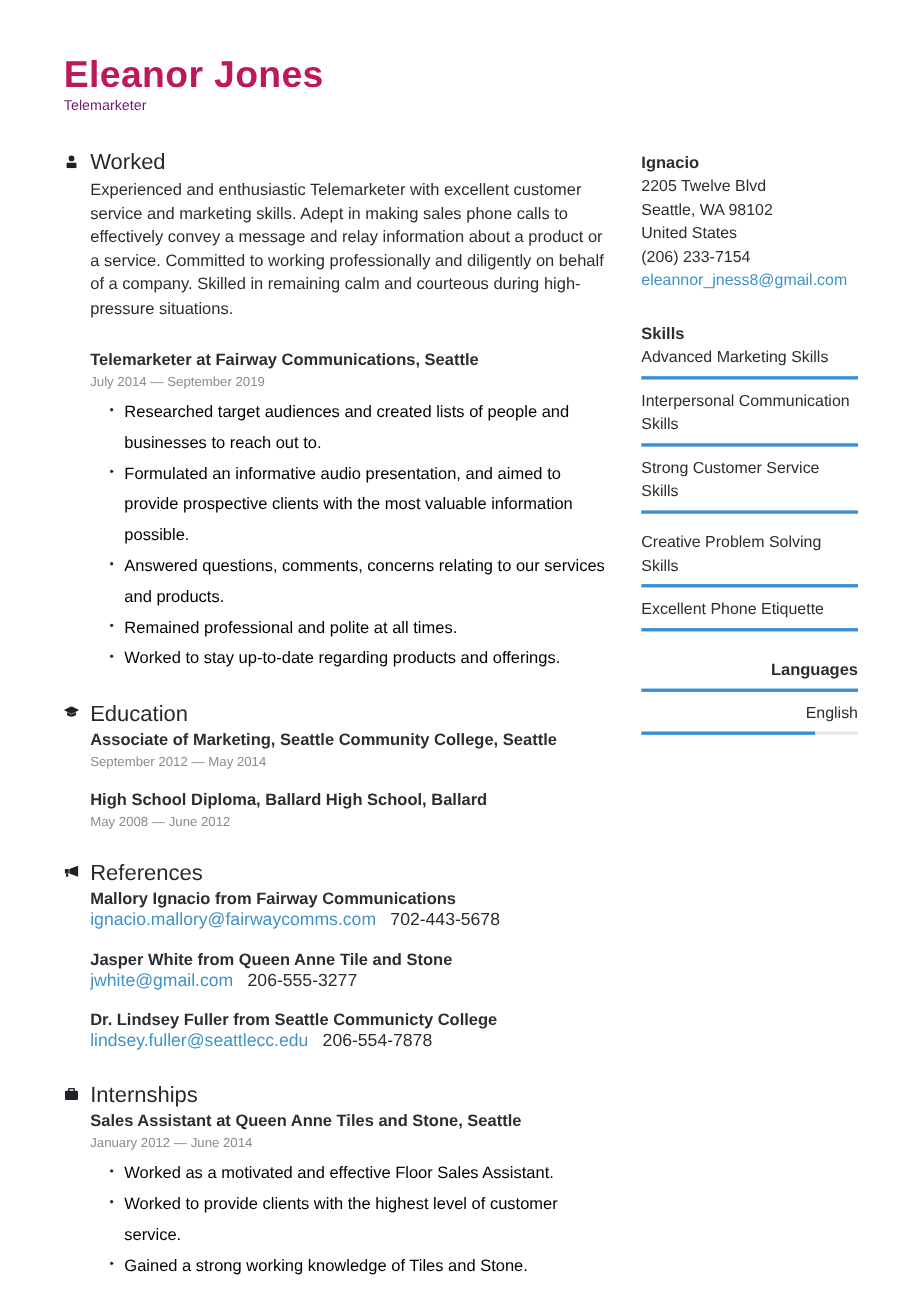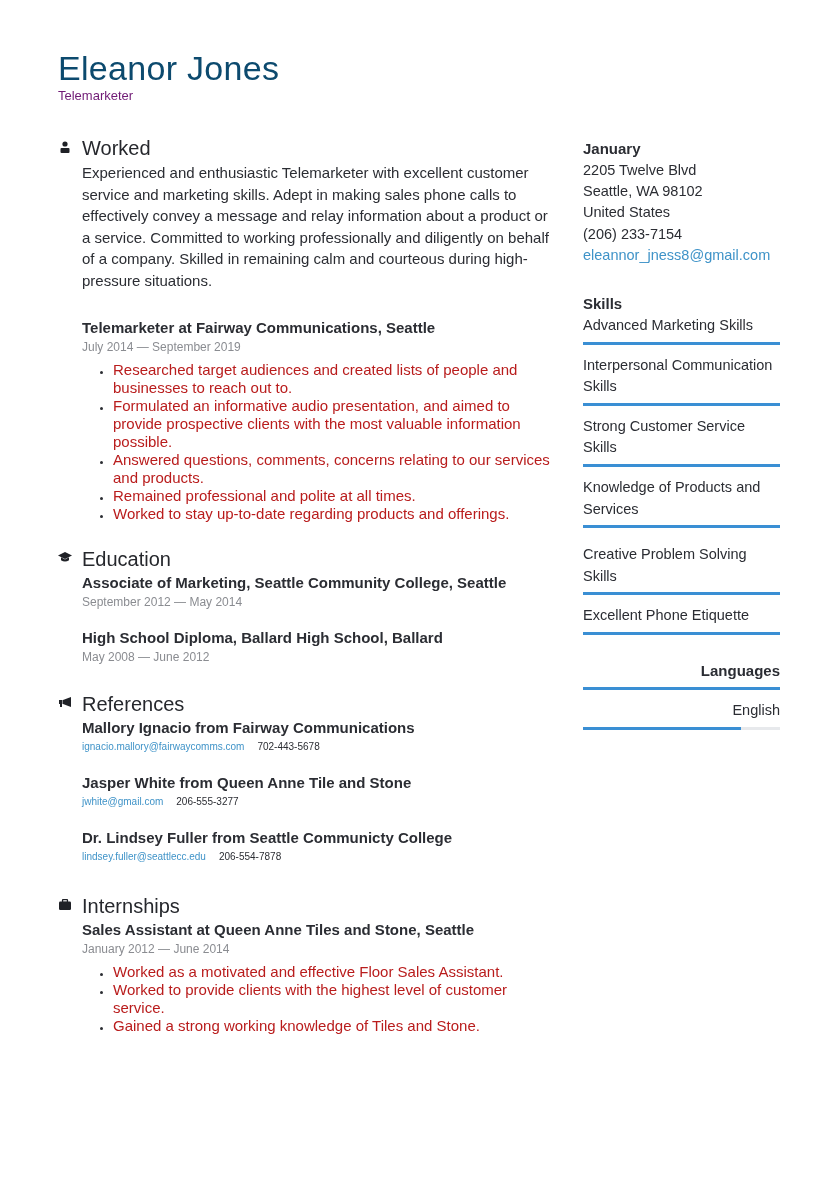--- a/index.html
+++ b/index.html
@@ -7,45 +7,45 @@
     body {
       font-family: "Liberation Sans", "DejaVu Sans", sans-serif;
       color: #2b2d33;
       position: relative;
       overflow: hidden;
     }
     .page { position: absolute; left: 0; top: 0; width: 840px; height: 1187px; }
 
     
     .header { position: absolute; left: 58px; top: 48px; }
-    .name { font-size: 34px; font-weight: normal; color: #0c4a6e; letter-spacing: 0.3px; line-height: 40px; }
+    .name { font-size: 34px; font-weight: bold; color: #be185d; letter-spacing: 0.3px; line-height: 40px; }
     .job-title { font-size: 13px; color: #701a75; margin-top: 0px; line-height: 16px; }
 
     
     .main { position: absolute; left: 58px; top: 134px; width: 500px; }
     .section { position: relative; padding-left: 24px; }
     .section-head { position: relative; height: 28px; }
     .section-icon {
       position: absolute; left: -24px; top: 6px; width: 14px; height: 14px;
       display: flex; align-items: center; justify-content: center;
     }
     .section-title { font-size: 20px; color: #26282d; line-height: 28px; }
     .para { font-size: 15px; line-height: 21.6px; color: #2b2d33; }
     .entry-title { font-size: 15px; font-weight: bold; color: #2b2d33; line-height: 20px; }
     .entry-date { font-size: 12px; color: #8a8c91; line-height: 18px; }
     ul.bullets { list-style: none; margin-top: 5px; padding-left: 14px; }
     ul.bullets li {
       position: relative; padding-left: 17px;
-      font-size: 15px; line-height: 18px; color: #b91c1c;
+      font-size: 15px; line-height: 28px; color: #000000;
     }
     ul.bullets li::before {
       content: ""; position: absolute; left: 4px; top: 10px;
       width: 3px; height: 3px; border-radius: 50%; background: #2b2d33;
     }
-    .ref-contact { font-size: 10px; line-height: 18px; }
+    .ref-contact { font-size: 16px; line-height: 18px; }
     .ref-email { color: #3f93c8; text-decoration: none; }
     .ref-phone { color: #2b2d33; margin-left: 13px; }
 
     
     .side { position: absolute; left: 583px; top: 138px; width: 197px; }
     .side-title { font-size: 15px; font-weight: bold; color: #2b2d33; line-height: 22px; }
     .side-line { font-size: 14.5px; color: #2b2d33; line-height: 21.2px; }
     .side-link { color: #3f93c8; text-decoration: none; }
     .skill { margin-top: 0px; }
     .skill-label { font-size: 14.5px; color: #2b2d33; line-height: 21.6px; }
@@ -165,21 +165,21 @@
           <li>Gained a strong working knowledge of Tiles and Stone.</li>
         </ul>
       </div>
     </div>
 
   </div>
 
   <div class="side">
 
     <div class="side-block">
-      <div class="side-title">January</div>
+      <div class="side-title">Ignacio</div>
       <div class="side-line">2205 Twelve Blvd</div>
       <div class="side-line">Seattle, WA 98102</div>
       <div class="side-line">United States</div>
       <div class="side-line">(206) 233-7154</div>
       <div class="side-line"><a class="side-link">eleannor_jness8@gmail.com</a></div>
     </div>
 
     <div class="side-block" style="margin-top:27px;">
       <div class="side-title">Skills</div>
       <div class="skill">
@@ -193,26 +193,20 @@
         <div class="bar-track">
             <div class="bar-fill" style="width:100%"></div>
           </div>
       </div>
       <div class="skill" style="margin-top:10px;">
         <div class="skill-label">Strong Customer Service Skills</div>
         <div class="bar-track">
             <div class="bar-fill" style="width:100%"></div>
           </div>
       </div>
-      <div class="skill" style="margin-top:10px;">
-        <div class="skill-label">Knowledge of Products and Services</div>
-        <div class="bar-track">
-            <div class="bar-fill" style="width:100%"></div>
-          </div>
-      </div>
       <div class="skill" style="margin-top:16px;">
         <div class="skill-label">Creative Problem Solving Skills</div>
         <div class="bar-track">
             <div class="bar-fill" style="width:100%"></div>
           </div>
       </div>
       <div class="skill" style="margin-top:10px;">
         <div class="skill-label">Excellent Phone Etiquette</div>
         <div class="bar-track">
             <div class="bar-fill" style="width:100%"></div>

